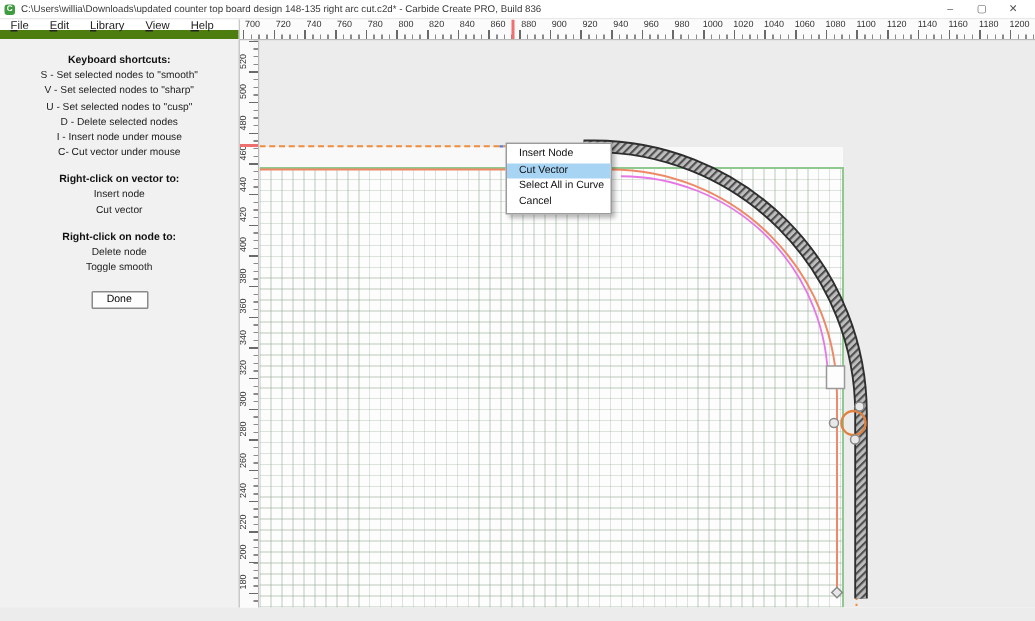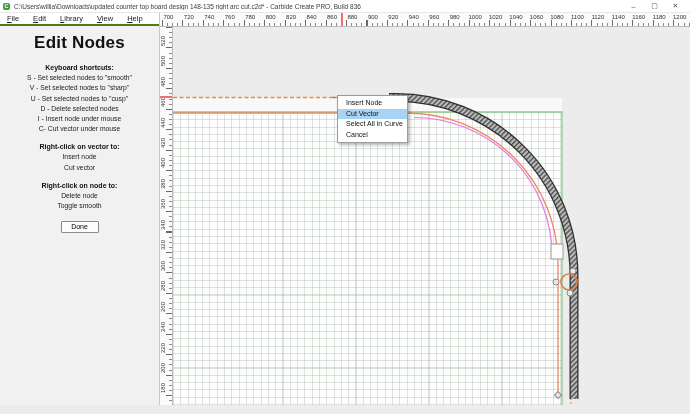--- a/index.html
+++ b/index.html
@@ -24,21 +24,21 @@
   }
   .title-text{white-space:nowrap;overflow:hidden;flex:1 1 auto;}
   .win-controls{display:flex;flex:0 0 auto;margin-right:4px;}
   .win-btn{
     width:21px;height:12px;display:flex;align-items:center;justify-content:center;
     font-size:7px;color:#555;cursor:default;
   }
 
   
   .left-col{position:absolute;left:0;top:13px;width:160px;height:392px;background:#f1f1f1;border-right:1px solid #c9c9c9;box-sizing:border-box;}
-  .menubar{height:13px;background:#ffffff;display:flex;align-items:center;font-size:7.5px;color:#222;border-bottom:2px solid #4d7c0f;box-sizing:border-box;}
+  .menubar{height:13px;background:#ffffff;display:flex;align-items:center;font-size:7.5px;color:#222;border-bottom:6px solid #4d7c0f;box-sizing:border-box;}
   .menu-item{padding:0 7px;}
   .menu-item u{text-decoration:underline;}
 
   .panel{text-align:center;color:#111;}
   .panel-title{font-size:17px;font-weight:bold;margin-top:7px;letter-spacing:0.2px;}
   .sec-header{font-size:7px;font-weight:bold;margin-top:11px;}
   .sec-line{font-size:6.8px;margin-top:3.2px;color:#222;}
   .done-btn{
     margin-top:12px;width:38px;height:12px;font-size:7px;line-height:10px;
     background:#fdfdfd;border:1px solid #8a8a8a;border-radius:1px;
@@ -108,21 +108,20 @@
 
   <div class="left-col">
     <div class="menubar" id="menubar">
         <span class="menu-item"><u>F</u>ile</span>
         <span class="menu-item"><u>E</u>dit</span>
         <span class="menu-item"><u>L</u>ibrary</span>
         <span class="menu-item"><u>V</u>iew</span>
         <span class="menu-item"><u>H</u>elp</span>
       </div>
     <div class="panel">
-      <div class="panel-title">Edit Nodes</div>
       <div id="panel-sections">
           <div class="sec-header">Keyboard shortcuts:</div>
           <div class="sec-line">S - Set selected nodes to "smooth"</div>
           <div class="sec-line">V - Set selected nodes to "sharp"</div>
           <div class="sec-line">U - Set selected nodes to "cusp"</div>
           <div class="sec-line">D - Delete selected nodes</div>
           <div class="sec-line">I - Insert node under mouse</div>
           <div class="sec-line">C- Cut vector under mouse</div>
           <div class="sec-header">Right-click on vector to:</div>
           <div class="sec-line">Insert node</div>

